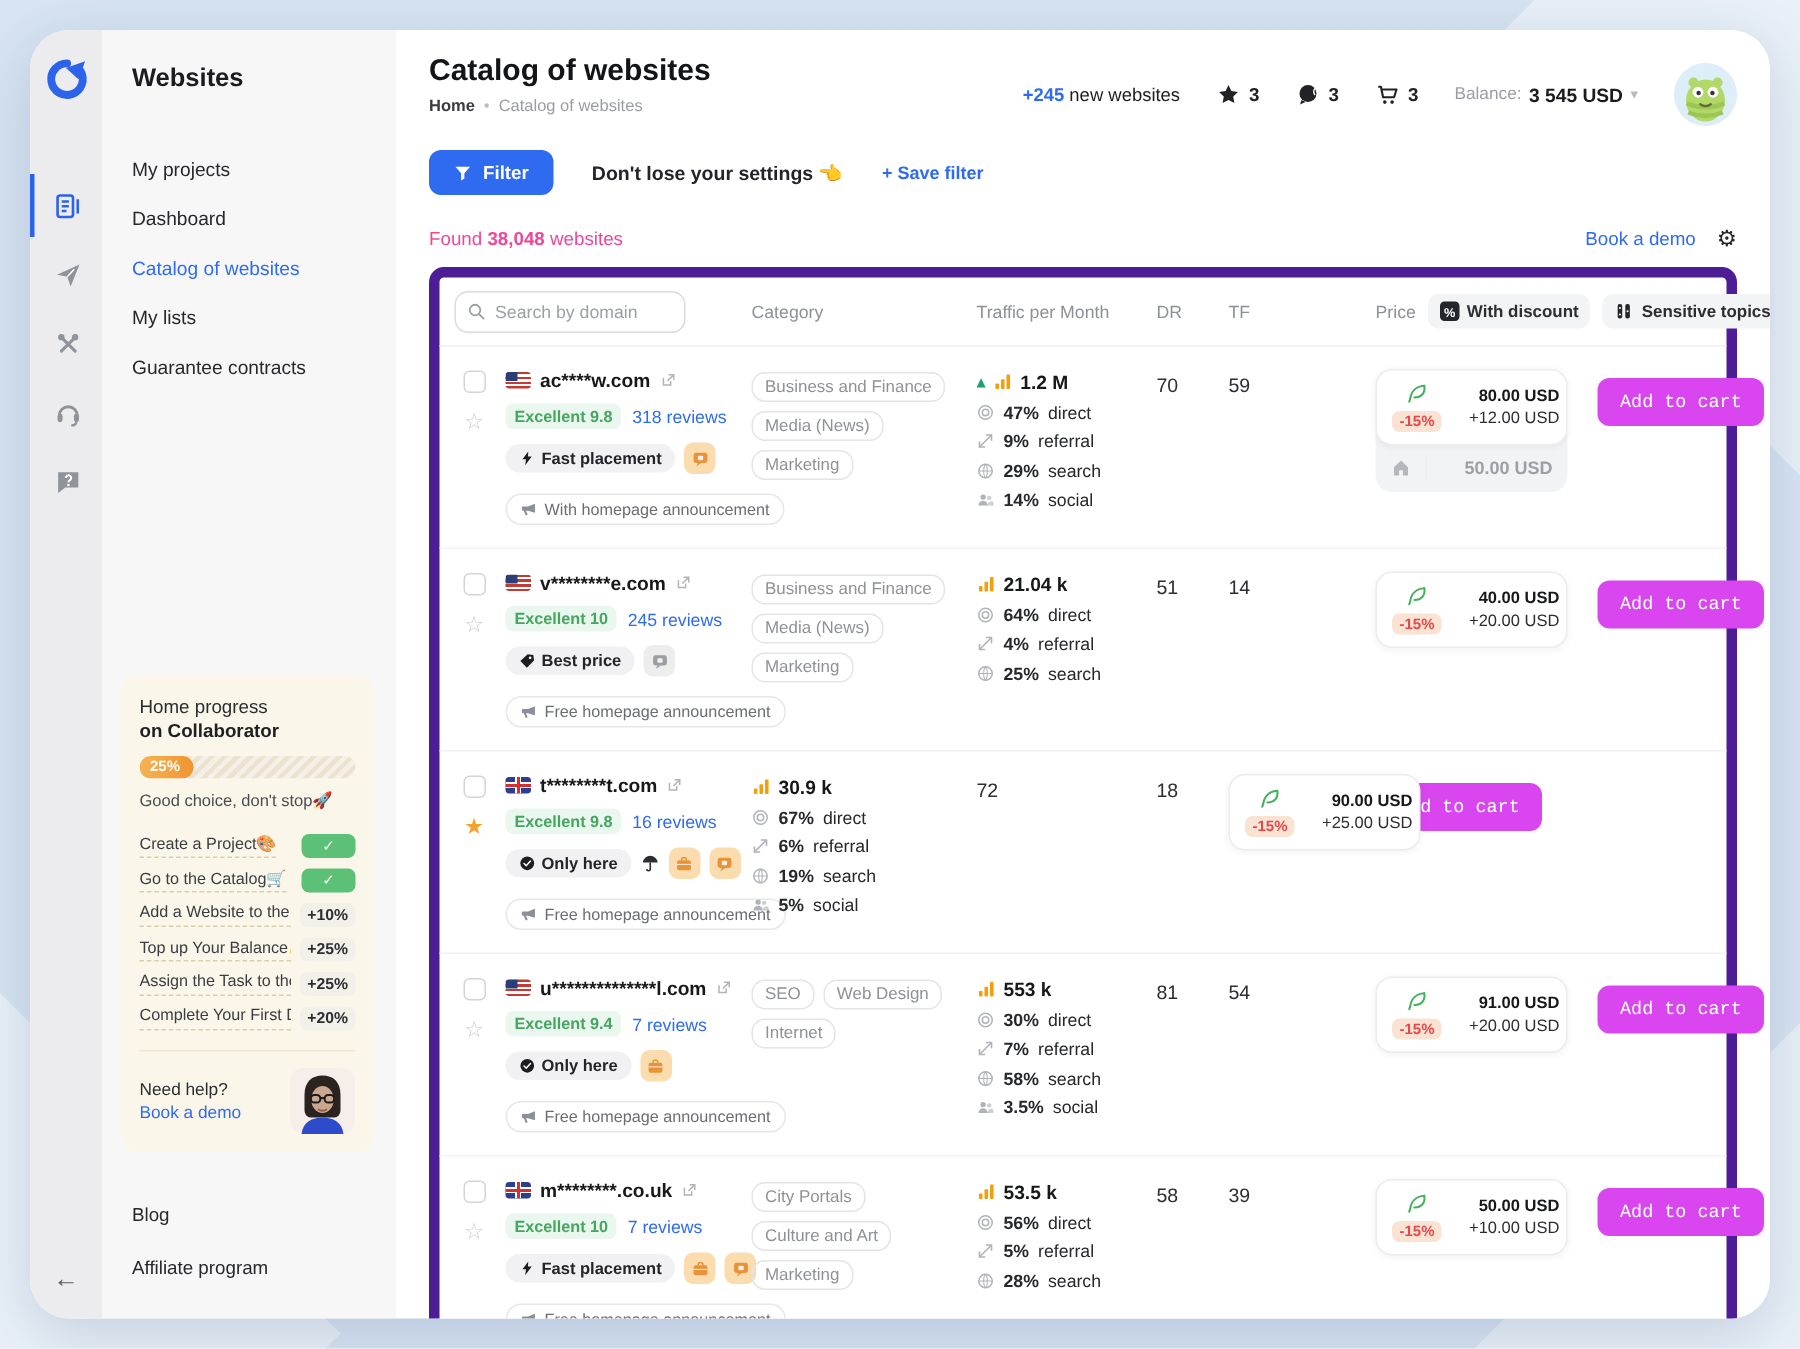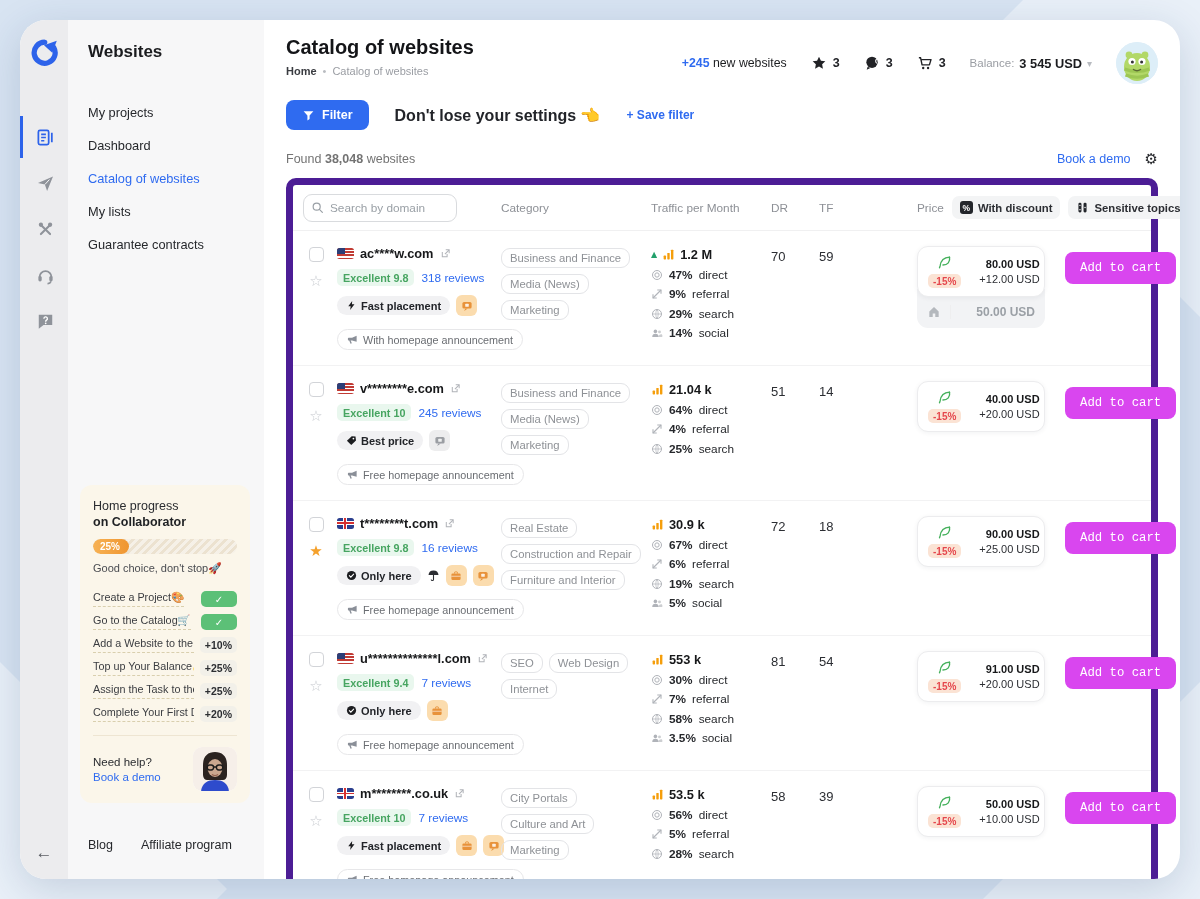--- a/index.html
+++ b/index.html
@@ -54,21 +54,21 @@
   .task-done { width:36px; height:16px; flex:none; background:#5cc077; border-radius:5px; color:#fff;
     font-size:10px; display:flex; align-items:center; justify-content:center; cursor:pointer; }
   .task-pct { flex:none; background:#f2f0e9; border-radius:5px; font-size:10.5px; font-weight:600;
     color:#2c2e32; padding:2px 5px; }
   .prog-div { border-top:1px solid #eee5d2; margin:13px 0 11px; }
   .help-row { display:flex; align-items:center; justify-content:space-between; }
   .help-q { font-size:11.5px; color:#2a2c30; }
   .help-link { font-size:11.5px; color:#2f6bf0; margin-top:3px; cursor:pointer; }
   .help-ava { width:44px; height:44px; border-radius:9px; overflow:hidden; background:#fff; flex:none; cursor:pointer; }
 
-  .side-foot { margin-top:26px; display:flex; flex-direction:row; gap:20px; }
+  .side-foot { margin-top:26px; display:flex; flex-direction:column; gap:3px; }
   .side-foot .nav-item { font-size:12.5px; }
 
   
   .main { flex:1; padding:16px 22px 12px 22px; display:flex; flex-direction:column; min-width:0; }
   .topbar { display:flex; justify-content:space-between; align-items:flex-start; }
   .title { font-size:20px; font-weight:700; color:#141518; }
   .crumbs { margin-top:6px; font-size:11px; display:flex; gap:6px; align-items:center; }
   .c-home { color:#3a3c41; font-weight:600; cursor:pointer; }
   .c-dot { color:#b9bcc1; }
   .c-cur { color:#9a9da3; }
@@ -80,25 +80,25 @@
   .bal { display:flex; align-items:center; gap:5px; cursor:pointer; }
   .bal-l { font-size:11.5px; color:#9a9da3; }
   .bal-v { font-size:12.8px; font-weight:700; color:#1b1c1f; }
   .chev { color:#b8bbc0; font-size:10px; }
   .avatar { width:42px; height:42px; border-radius:50%; background:#dfeef8; overflow:hidden; cursor:pointer; flex:none; }
 
   .filterbar { margin-top:16px; display:flex; align-items:center; gap:26px; }
   .btn-filter { display:flex; align-items:center; gap:7px; background:#2f6bf0; color:#fff; border:none;
     border-radius:8px; padding:8px 16px; font-size:12.5px; font-weight:600; cursor:pointer; font-family:inherit; }
   .btn-filter svg { width:13px; height:13px; }
-  .hint { font-size:16px; font-weight:700; color:#222429; }
+  .hint { font-size:13px; font-weight:700; color:#222429; }
   .savef { font-size:12px; font-weight:600; color:#2f6bf0; cursor:pointer; }
 
   .foundbar { margin-top:20px; display:flex; justify-content:space-between; align-items:center; }
-  .found { font-size:12.5px; color:#737373; }
+  .found { font-size:12.5px; color:#ec4899; }
   .found b { font-weight:700; }
   .found-r { display:flex; align-items:center; gap:14px; }
   .demo { font-size:12.5px; color:#2f6bf0; cursor:pointer; }
   .gear { font-size:15px; color:#26282c; cursor:pointer; font-family:"DejaVu Sans",sans-serif; }
 
   
   .tbl { margin-top:10px; border:7px solid #4c1d95; border-radius:10px; background:#fff; }
   .grid { display:grid; grid-template-columns:26px 156px 142px 112px 40px 90px 140px 1fr; column-gap:8px; padding:0 10px; }
   .thead { align-items:center; height:46px; border-bottom:1px solid #f0f0f1; color:#8d9096; font-size:11.8px; }
   .srch { grid-column:1/3; position:relative; }
@@ -774,25 +774,20 @@
                 </svg>
               </span>
           </div>
           <div class="ann">
             <svg>
                 <use href="#i-mega"></use>
               </svg>
             <span>Free homepage announcement</span>
           </div>
         </div>
-        <div class="cats">
-          <span class="cat">Real Estate</span>
-          <span class="cat">Construction and Repair</span>
-          <span class="cat">Furniture and Interior</span>
-        </div>
         <div class="traffic">
           <div class="t-head">
             <svg>
                 <use href="#i-bars"></use>
               </svg>
             <span class="t-val">30.9 k</span>
           </div>
           <div class="t-line">
               <svg>
                 <use href="#i-target"></use>

